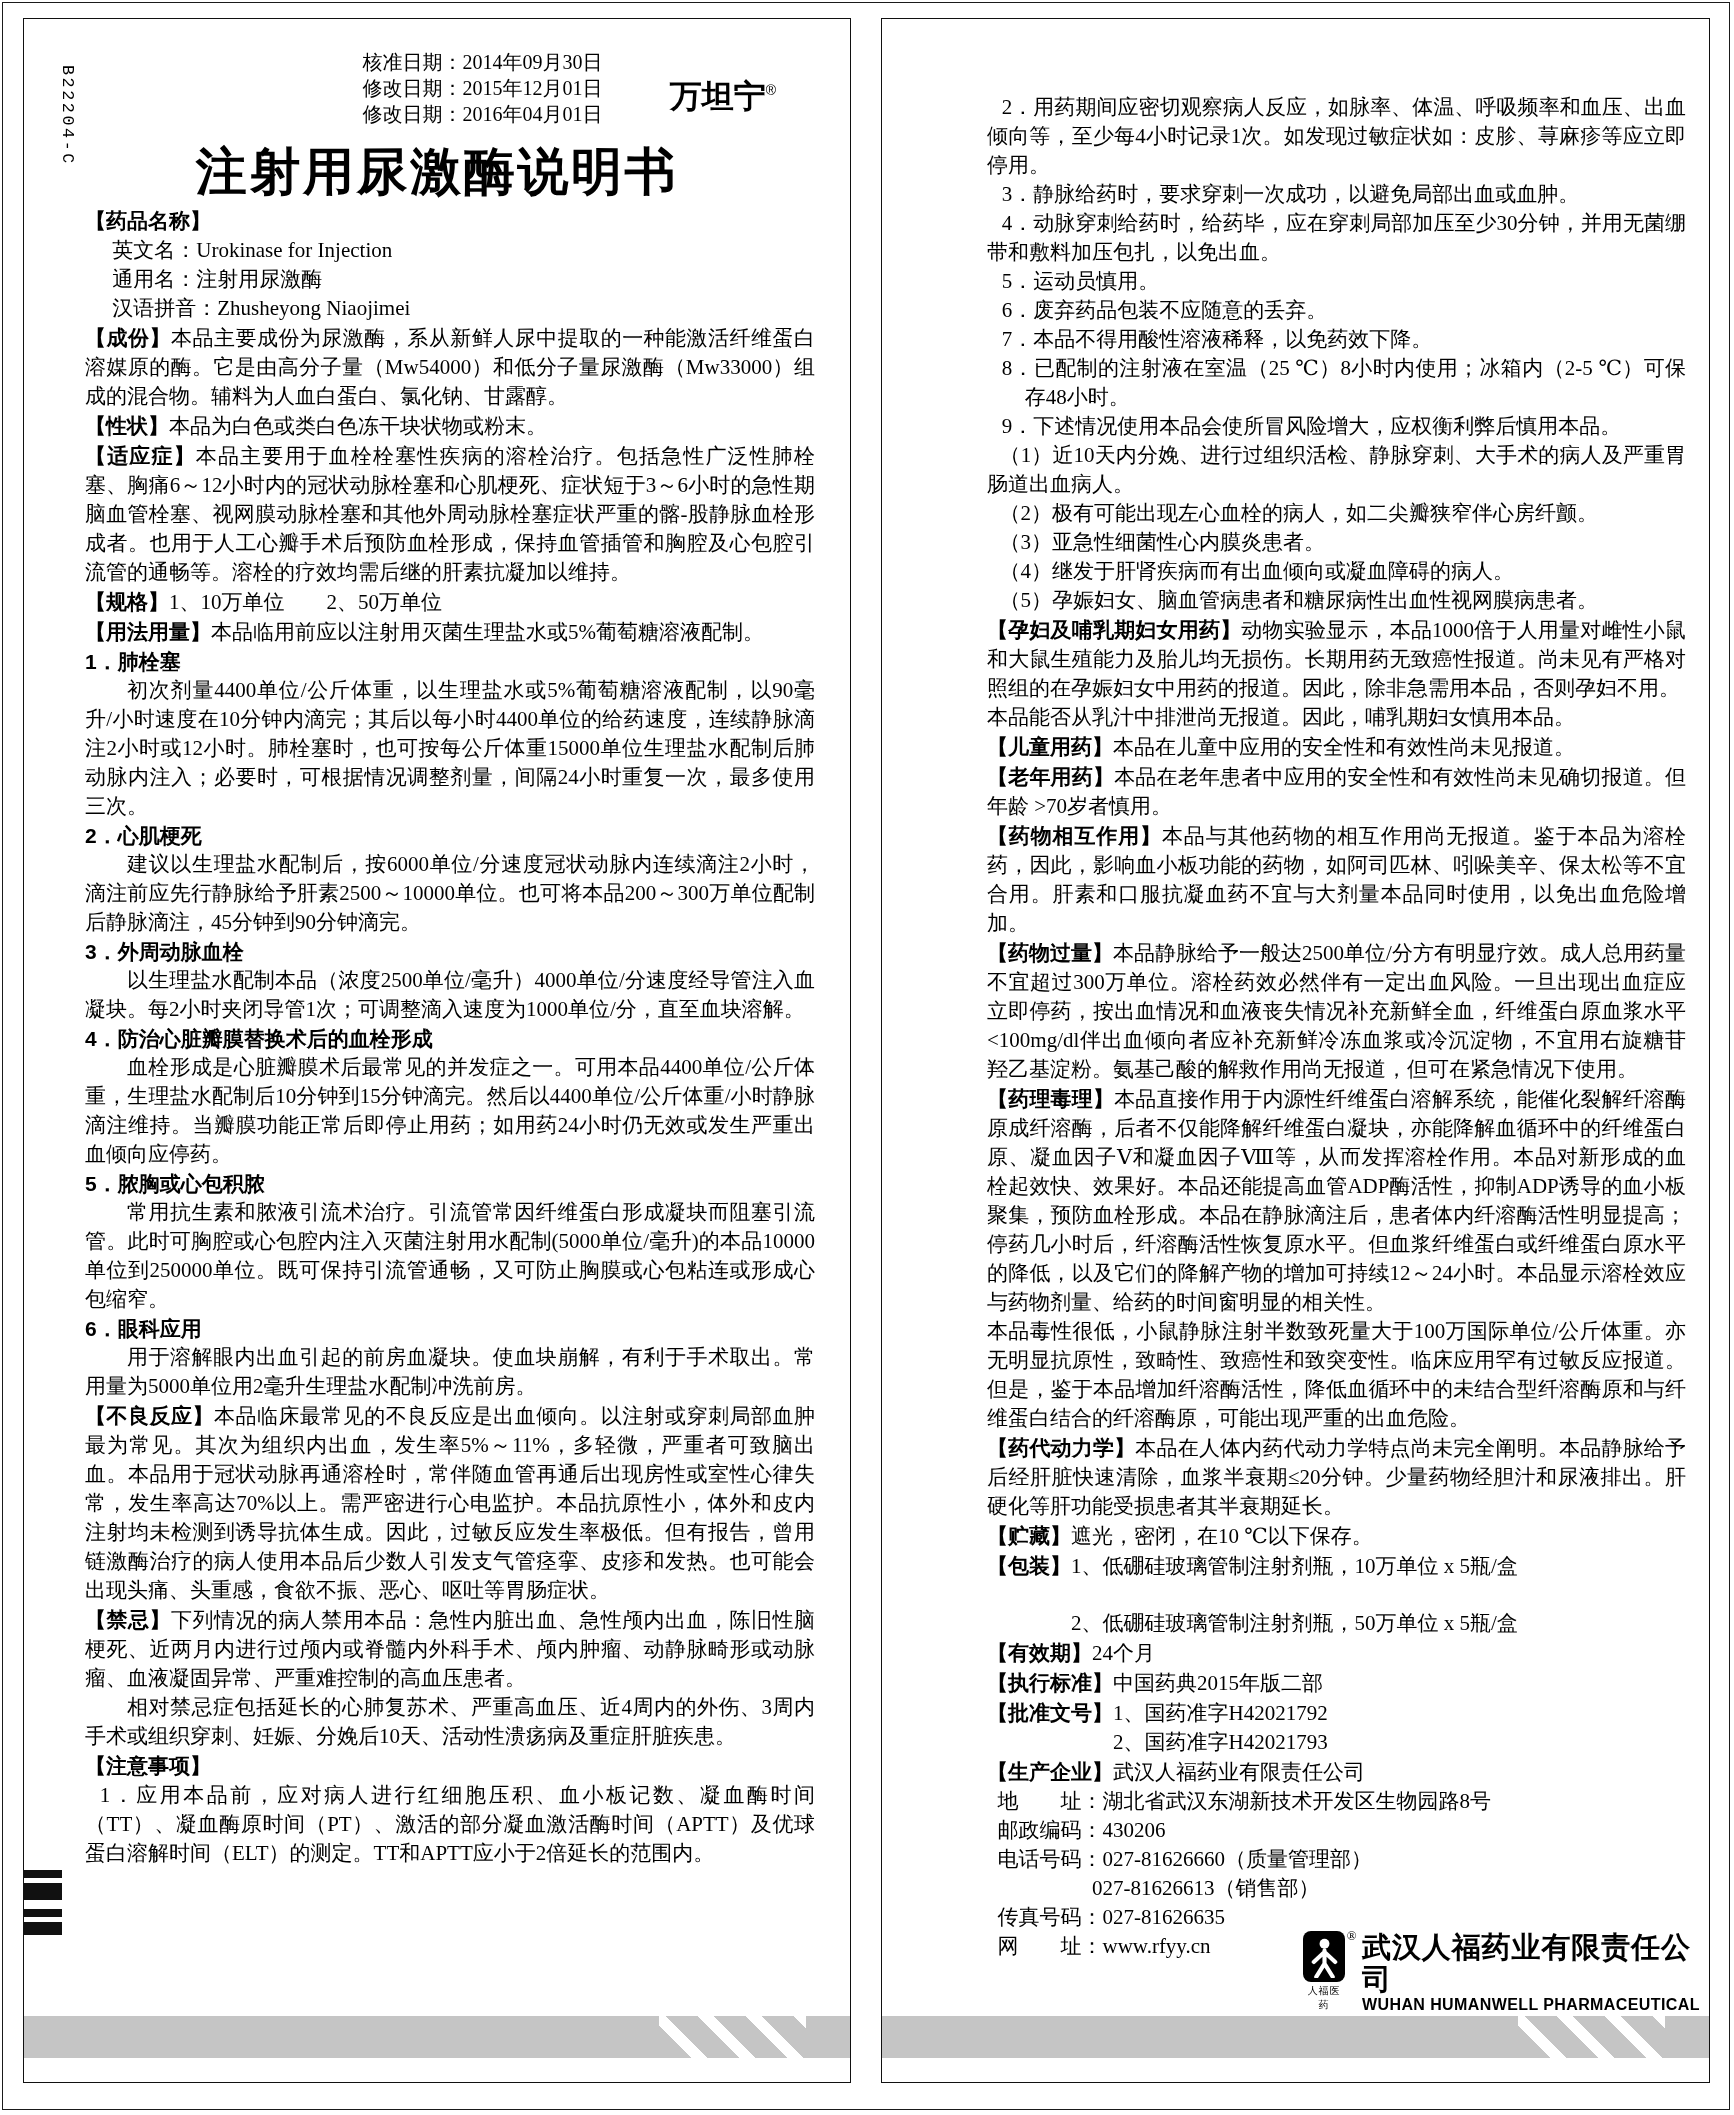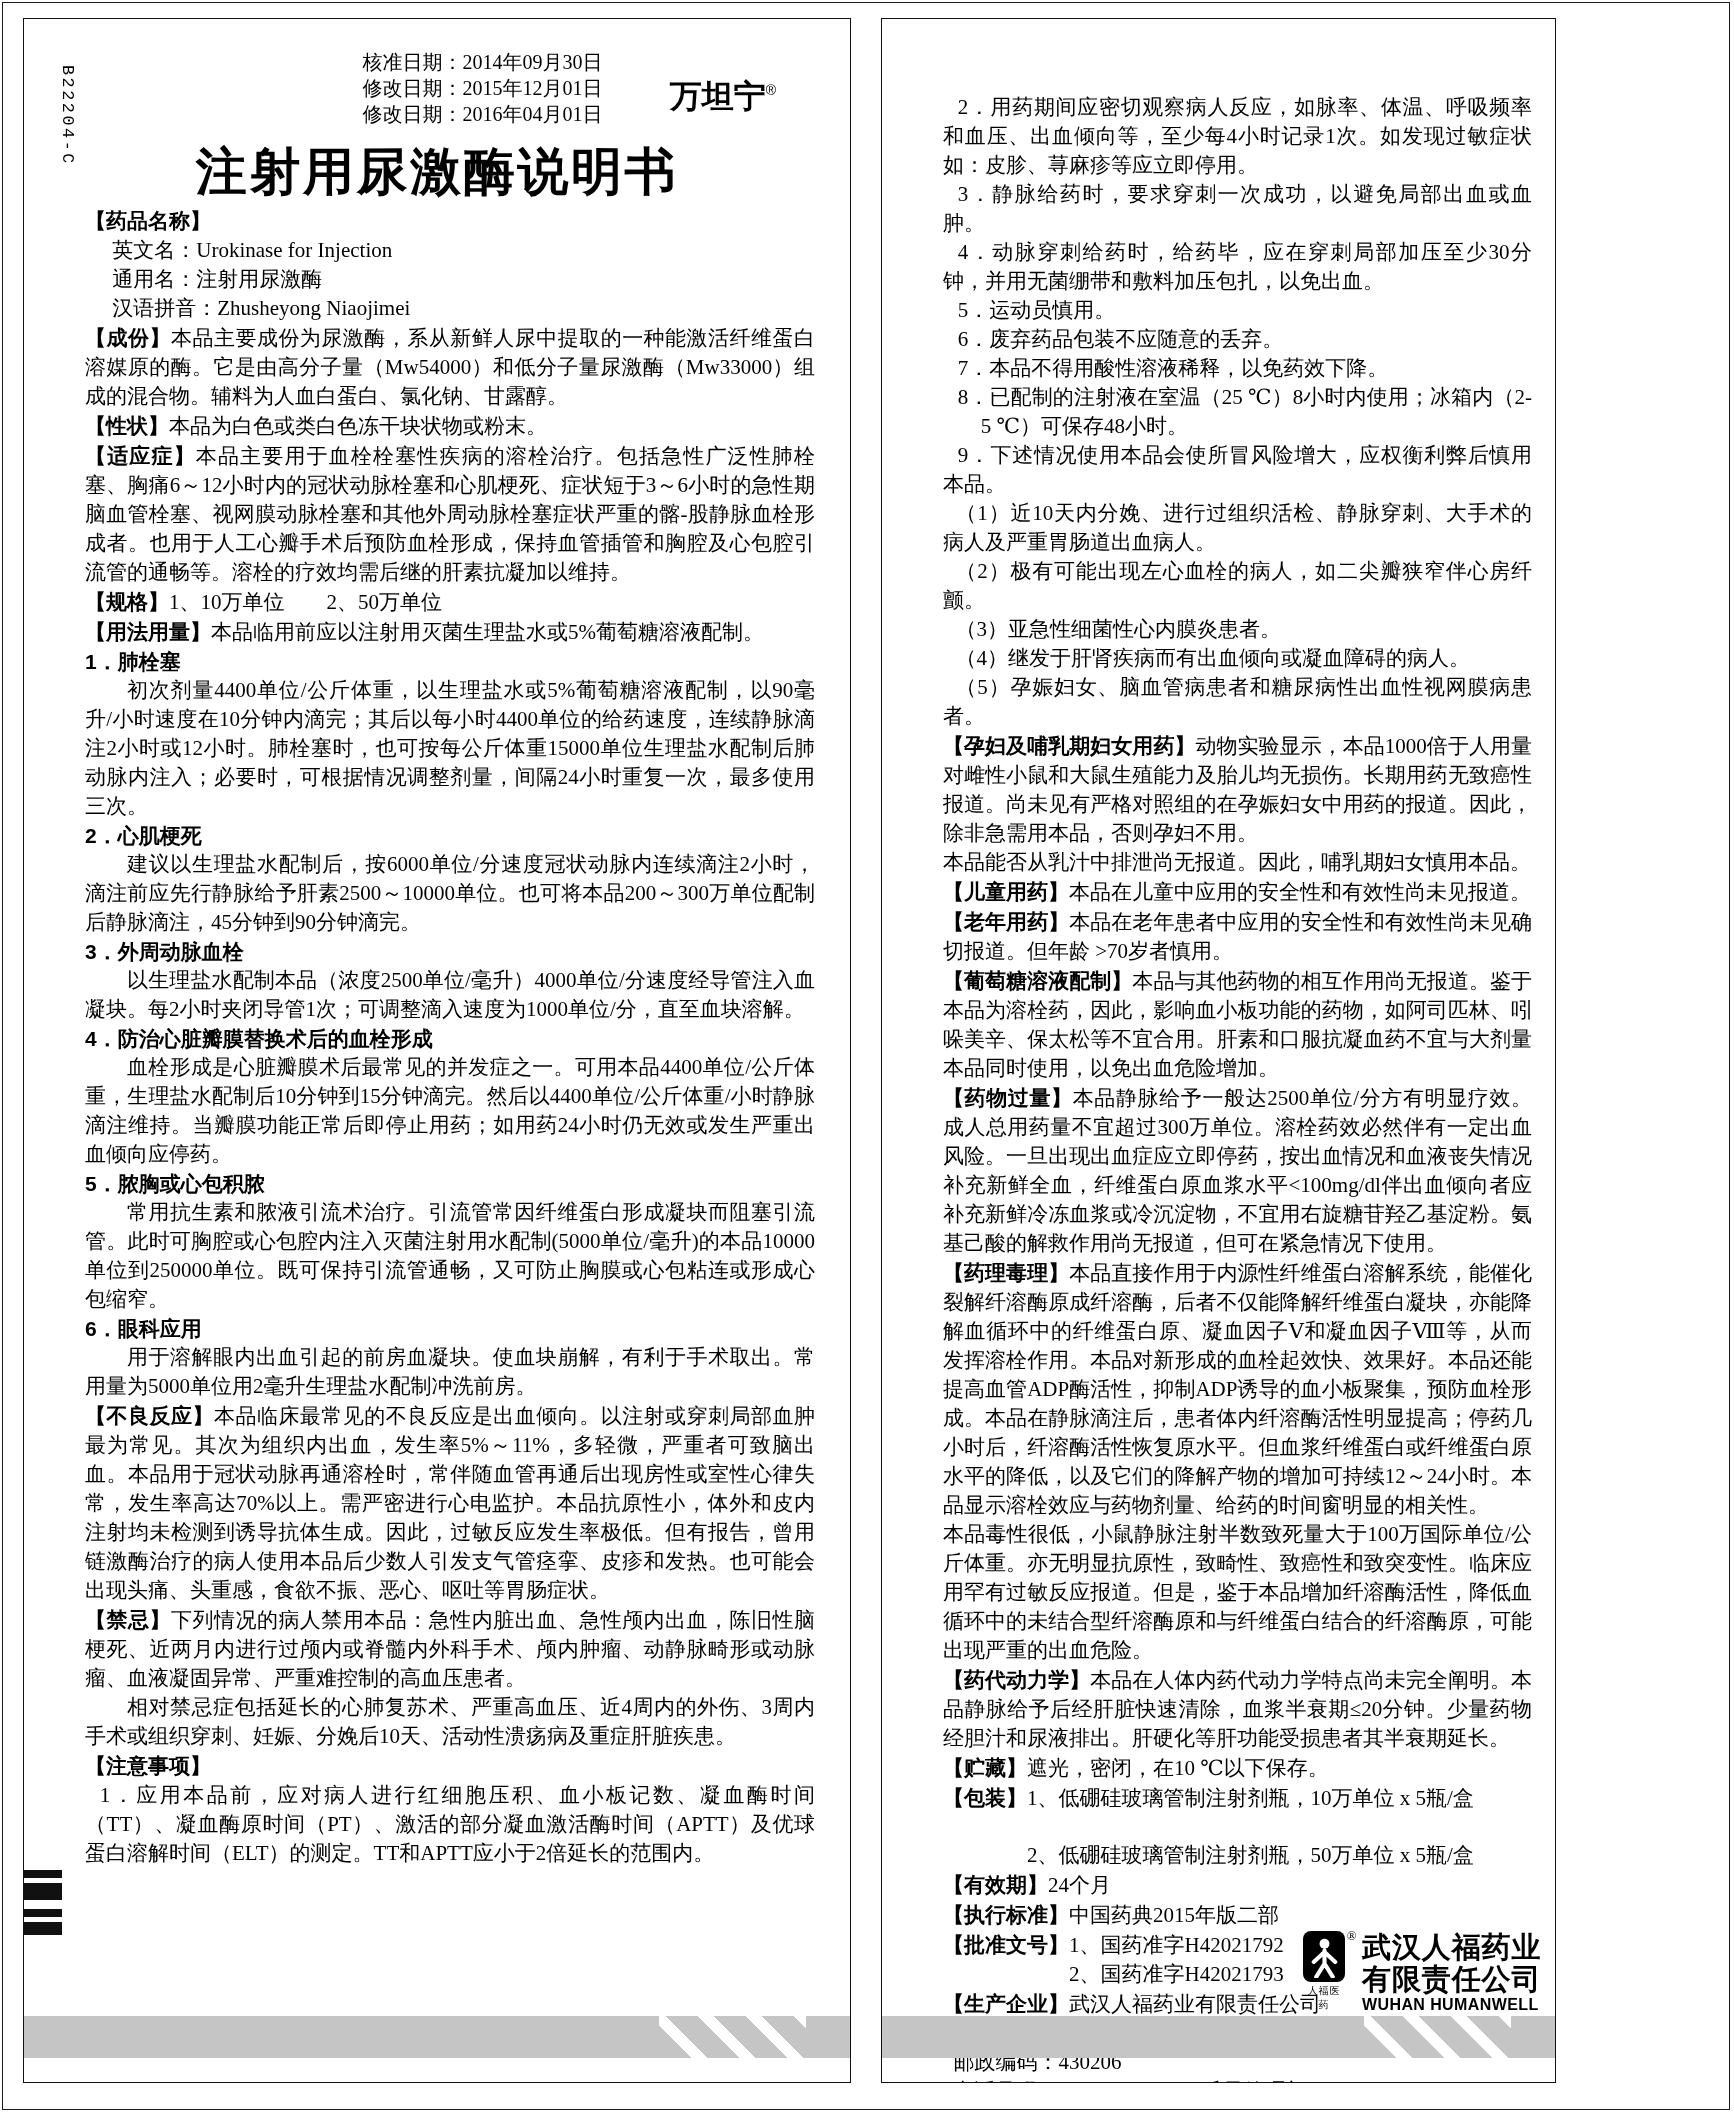--- a/index.html
+++ b/index.html
@@ -3,21 +3,21 @@
 <meta charset="utf-8">
 <style>
   html,body{margin:0;padding:0;background:#fff;}
   body{width:1735px;height:2116px;position:relative;overflow:hidden;
        font-family:"Liberation Serif","DejaVu Serif",serif;color:#000;}
   .outer-frame{position:absolute;left:1.8px;top:1.8px;width:1728px;height:2108px;
        border:1.8px solid #1a1a1a;box-sizing:border-box;}
   .page{position:absolute;top:18.4px;height:2065px;border:1.8px solid #111;
        box-sizing:border-box;background:#fff;overflow:hidden;}
   .page.left{left:23px;width:828px;}
-  .page.right{left:881px;width:675px;}
+  .page.right{left:881px;width:829px;padding-left:44px;}
   
   .vcode{position:absolute;left:53px;top:46px;transform:rotate(90deg);
        transform-origin:0 0;font-size:16.7px;letter-spacing:2.6px;white-space:nowrap;
        font-family:"Liberation Mono","DejaVu Sans Mono",monospace;}
   .dates{margin:30px 0 0 91px;}
   .dates p{margin:0;font-size:20px;line-height:26px;text-align:center;}
   .brand{position:absolute;top:56px;right:74px;font-size:32px;font-weight:700;
        font-family:"Liberation Sans","DejaVu Sans",sans-serif;text-align:right;}
   .brand sup{font-size:14px;font-weight:400;}
   .title{margin:12.3px 26px 3.5px 26px;text-align:center;font-size:51px;line-height:63px;
@@ -138,21 +138,21 @@
       <p class="num"><span>9．下述情况使用本品会使所冒风险增大，应权衡利弊后慎用本品。</span></p>
       <p class="sub"><span>（1）近10天内分娩、进行过组织活检、静脉穿刺、大手术的病人及严重胃肠道出血病人。</span></p>
       <p class="sub"><span>（2）极有可能出现左心血栓的病人，如二尖瓣狭窄伴心房纤颤。</span></p>
       <p class="sub"><span>（3）亚急性细菌性心内膜炎患者。</span></p>
       <p class="sub"><span>（4）继发于肝肾疾病而有出血倾向或凝血障碍的病人。</span></p>
       <p class="sub"><span>（5）孕娠妇女、脑血管病患者和糖尿病性出血性视网膜病患者。</span></p>
       <p><b class="lbl">【孕妇及哺乳期妇女用药】</b><span>动物实验显示，本品1000倍于人用量对雌性小鼠和大鼠生殖能力及胎儿均无损伤。长期用药无致癌性报道。尚未见有严格对照组的在孕娠妇女中用药的报道。因此，除非急需用本品，否则孕妇不用。</span></p>
       <p><span>本品能否从乳汁中排泄尚无报道。因此，哺乳期妇女慎用本品。</span></p>
       <p><b class="lbl">【儿童用药】</b><span>本品在儿童中应用的安全性和有效性尚未见报道。</span></p>
       <p><b class="lbl">【老年用药】</b><span>本品在老年患者中应用的安全性和有效性尚未见确切报道。但年龄 &gt;70岁者慎用。</span></p>
-      <p><b class="lbl">【葡萄糖溶液配制】</b><span>本品与其他药物的相互作用尚无报道。鉴于本品为溶栓药，因此，影响血小板功能的药物，如阿司匹林、吲哚美辛、保太松等不宜合用。肝素和口服抗凝血药不宜与大剂量本品同时使用，以免出血危险增加。</span></p>
+      <p><b class="lbl">【药物相互作用】</b><span>本品与其他药物的相互作用尚无报道。鉴于本品为溶栓药，因此，影响血小板功能的药物，如阿司匹林、吲哚美辛、保太松等不宜合用。肝素和口服抗凝血药不宜与大剂量本品同时使用，以免出血危险增加。</span></p>
       <p><b class="lbl">【药物过量】</b><span>本品静脉给予一般达2500单位/分方有明显疗效。成人总用药量不宜超过300万单位。溶栓药效必然伴有一定出血风险。一旦出现出血症应立即停药，按出血情况和血液丧失情况补充新鲜全血，纤维蛋白原血浆水平&lt;100mg/dl伴出血倾向者应补充新鲜冷冻血浆或冷沉淀物，不宜用右旋糖苷羟乙基淀粉。氨基己酸的解救作用尚无报道，但可在紧急情况下使用。</span></p>
       <p><b class="lbl">【药理毒理】</b><span>本品直接作用于内源性纤维蛋白溶解系统，能催化裂解纤溶酶原成纤溶酶，后者不仅能降解纤维蛋白凝块，亦能降解血循环中的纤维蛋白原、凝血因子Ⅴ和凝血因子Ⅷ等，从而发挥溶栓作用。本品对新形成的血栓起效快、效果好。本品还能提高血管ADP酶活性，抑制ADP诱导的血小板聚集，预防血栓形成。本品在静脉滴注后，患者体内纤溶酶活性明显提高；停药几小时后，纤溶酶活性恢复原水平。但血浆纤维蛋白或纤维蛋白原水平的降低，以及它们的降解产物的增加可持续12～24小时。本品显示溶栓效应与药物剂量、给药的时间窗明显的相关性。</span></p>
       <p><span>本品毒性很低，小鼠静脉注射半数致死量大于100万国际单位/公斤体重。亦无明显抗原性，致畸性、致癌性和致突变性。临床应用罕有过敏反应报道。但是，鉴于本品增加纤溶酶活性，降低血循环中的未结合型纤溶酶原和与纤维蛋白结合的纤溶酶原，可能出现严重的出血危险。</span></p>
       <p><b class="lbl">【药代动力学】</b><span>本品在人体内药代动力学特点尚未完全阐明。本品静脉给予后经肝脏快速清除，血浆半衰期≤20分钟。少量药物经胆汁和尿液排出。肝硬化等肝功能受损患者其半衰期延长。</span></p>
       <p><b class="lbl">【贮藏】</b><span>遮光，密闭，在10 ℃以下保存。</span></p>
       <p><b class="lbl">【包装】</b><span>1、低硼硅玻璃管制注射剂瓶，10万单位 x 5瓶/盒</span></p>
       <p class="cont4"><span>2、低硼硅玻璃管制注射剂瓶，50万单位 x 5瓶/盒</span></p>
       <p><b class="lbl">【有效期】</b><span>24个月</span></p>
       <p><b class="lbl">【执行标准】</b><span>中国药典2015年版二部</span></p>
       <p><b class="lbl">【批准文号】</b><span>1、国药准字H42021792</span></p>

